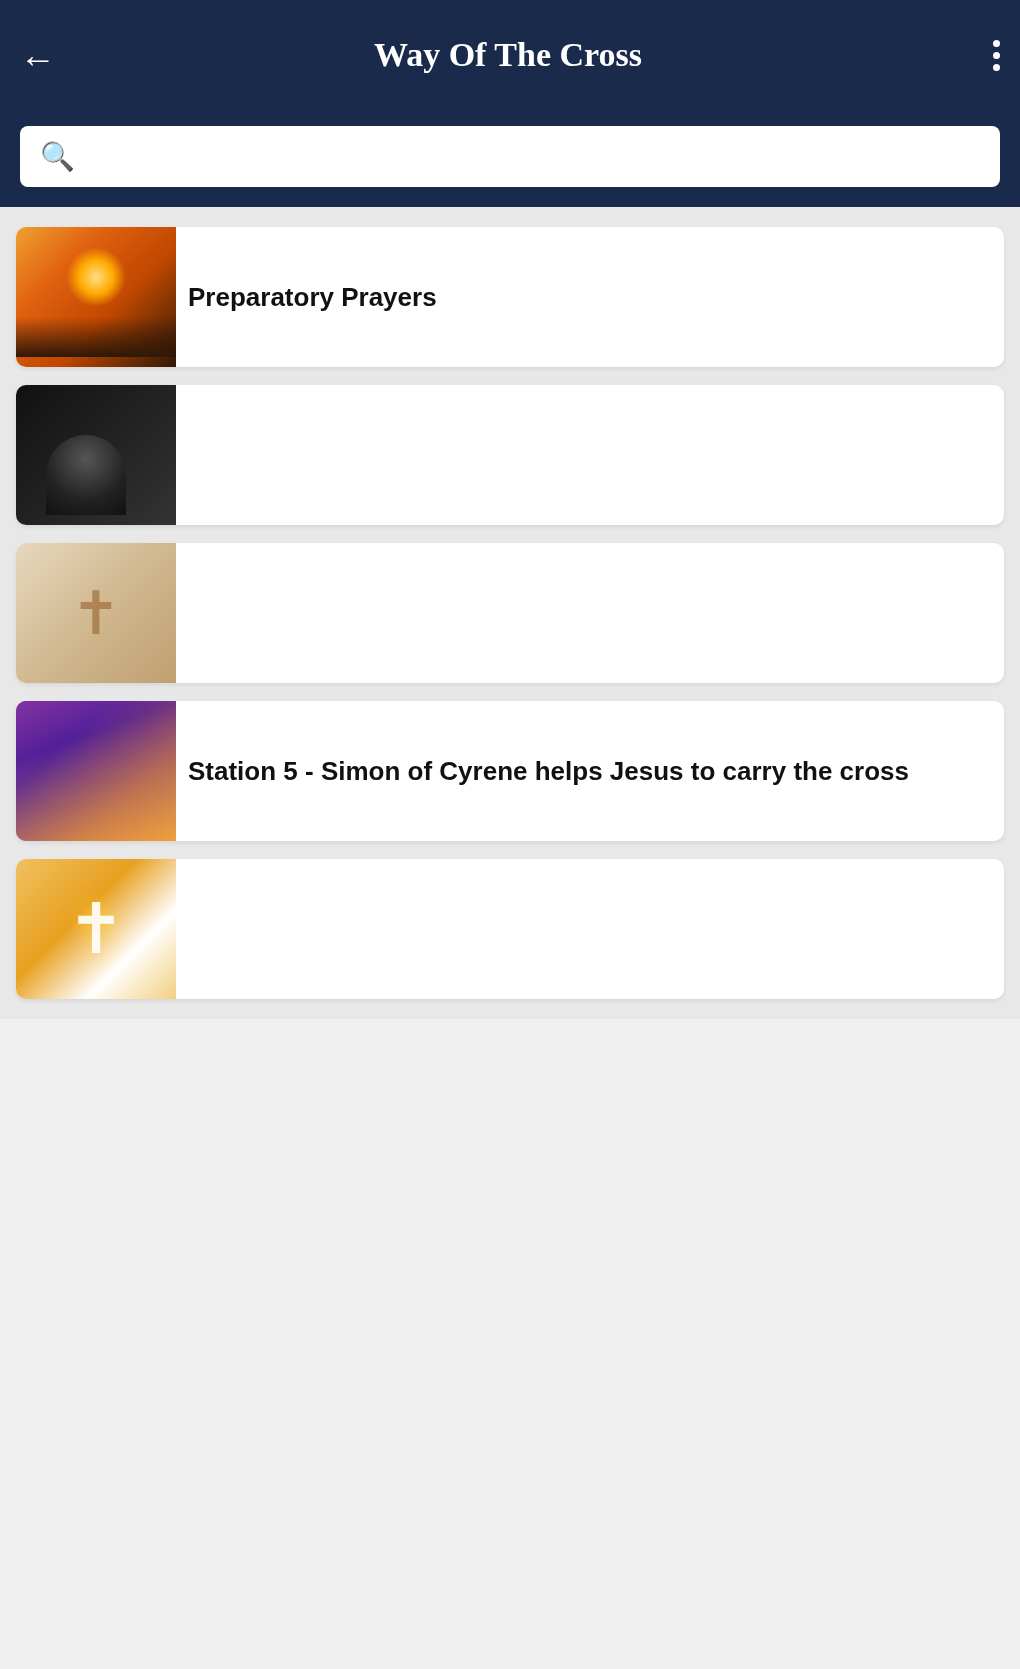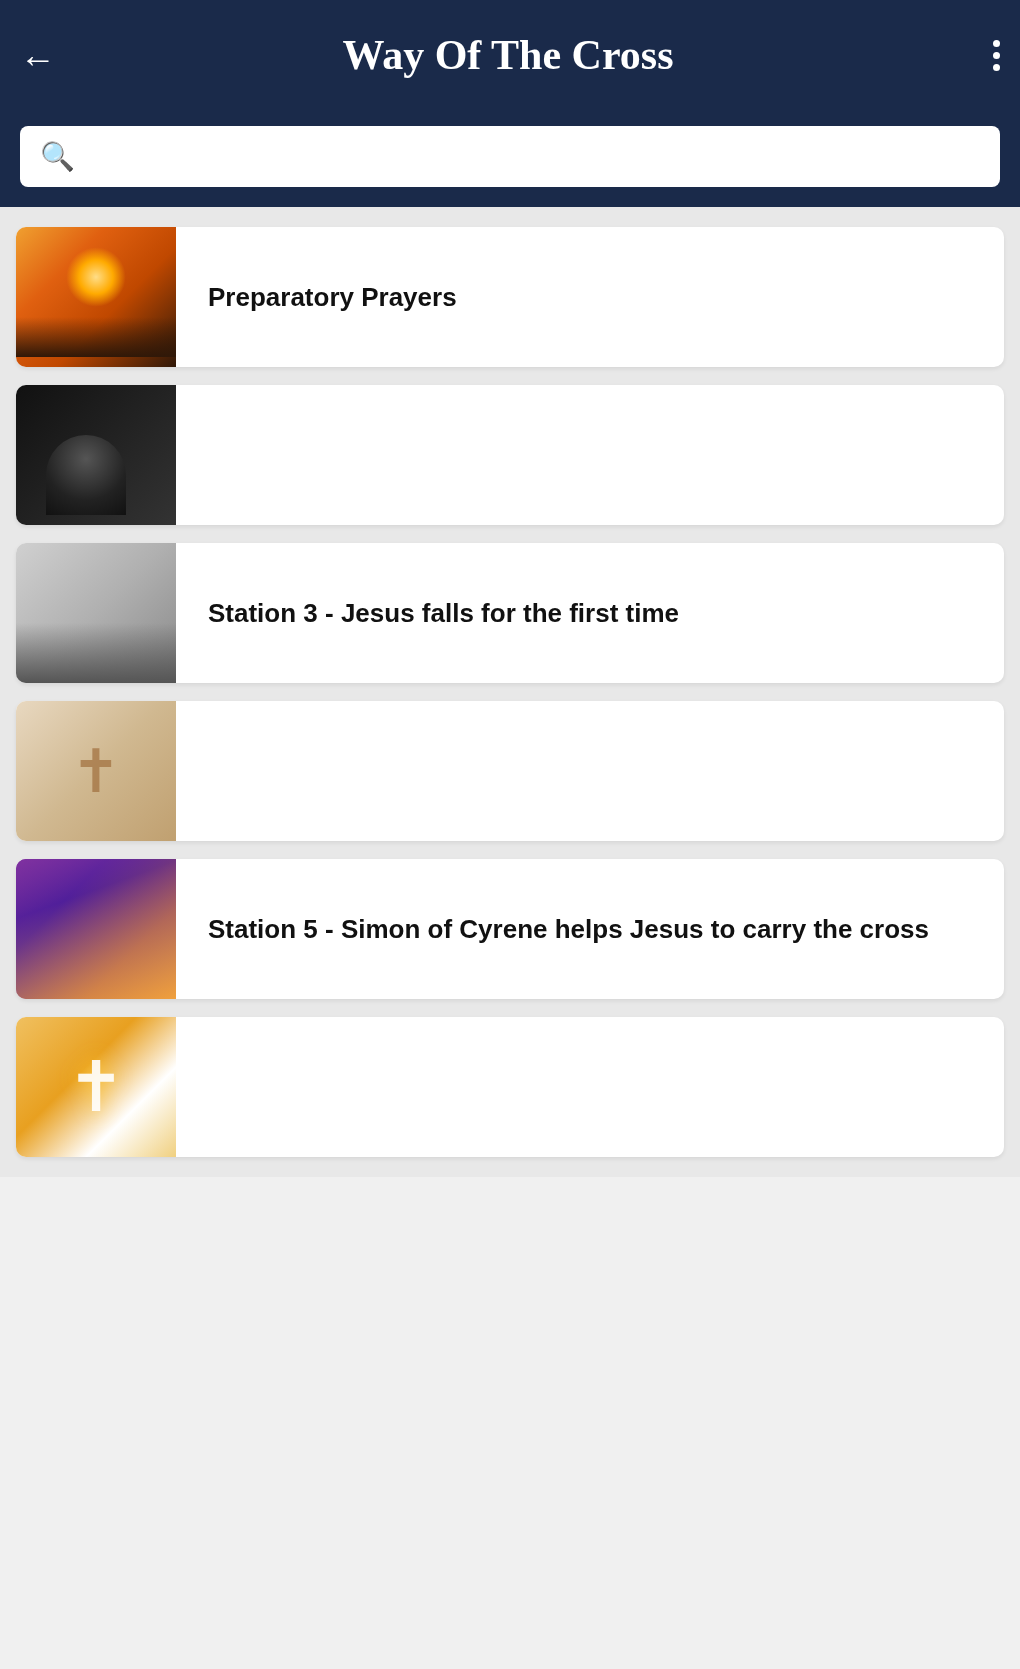--- a/index.html
+++ b/index.html
@@ -29,21 +29,21 @@
     .header-back {
       color: white;
       font-size: 36px;
       cursor: pointer;
       margin-right: 20px;
       font-weight: 300;
     }
 
     .header-title {
       color: white;
-      font-size: 42px;
+      font-size: 34px;
       font-weight: bold;
       font-family: 'Georgia', 'Times New Roman', serif;
       flex: 1;
       text-align: center;
       margin-right: 60px;
     }
 
     .header-menu {
       color: white;
       font-size: 32px;
@@ -254,21 +254,21 @@
 
     .img-station6::before {
       content: '✝';
       position: absolute;
       font-size: 70px;
       color: rgba(255,255,255,0.9);
       text-shadow: 0 0 20px rgba(255,200,50,0.8);
     }
 
     .list-item-text {
-      padding: 20px 32px;
+      padding: 20px 12px;
       font-size: 26px;
       font-weight: 600;
       color: #111;
       line-height: 1.4;
       font-family: Arial, sans-serif;
     }
   </style>
 </head>
 <body>
 
@@ -296,33 +296,27 @@
       </div>
       <div class="list-item-text">Preparatory Prayers</div>
     </div>
     <div class="list-item">
       <div class="list-item-image">
         <div class="img-station1"></div>
       </div>
     </div>
     <div class="list-item">
       <div class="list-item-image">
-        <div class="img-station3"></div>
-      </div>
-      <div class="list-item-text">Station 3 - Jesus falls for the first time</div>
+        <div class="img-station4"></div>
+      </div>
     </div>
     <div class="list-item">
       <div class="list-item-image">
-        <div class="img-station4"></div>
-      </div>
+        <div class="img-station5"></div>
+      </div>
+      <div class="list-item-text">Station 5 - Simon of Cyrene helps Jesus to carry the cross</div>
     </div>
     <div class="list-item">
       <div class="list-item-image">
-        <div class="img-station5"></div>
-      </div>
-      <div class="list-item-text">Station 5 - Simon of Cyrene helps Jesus to carry the cross</div>
-    </div>
-    <div class="list-item">
-      <div class="list-item-image">
         <div class="img-station6"></div>
       </div>
     </div>
   </div>
 
 </body></html>

